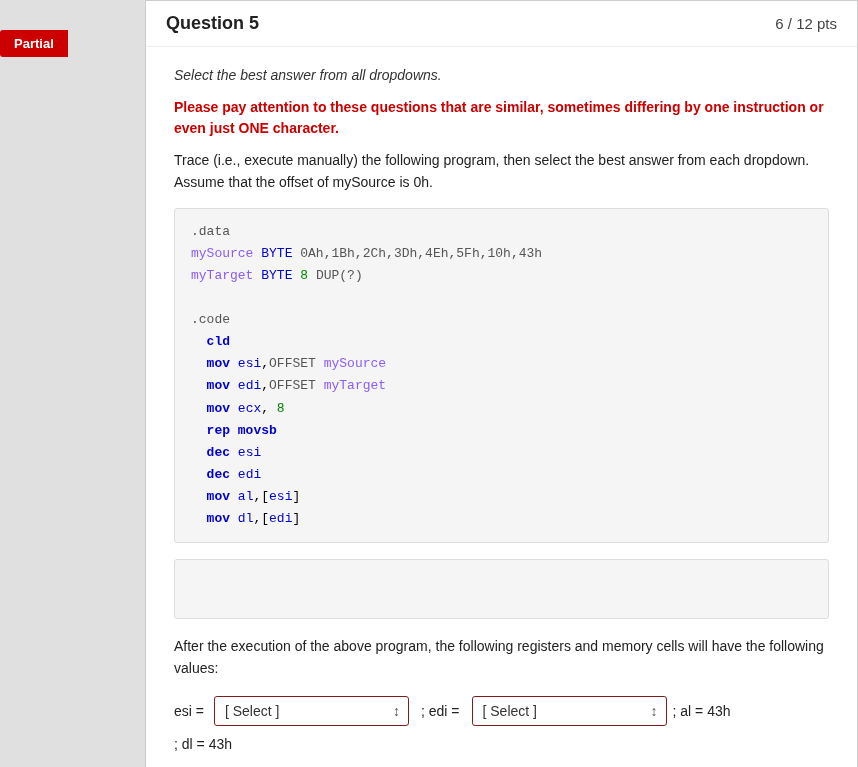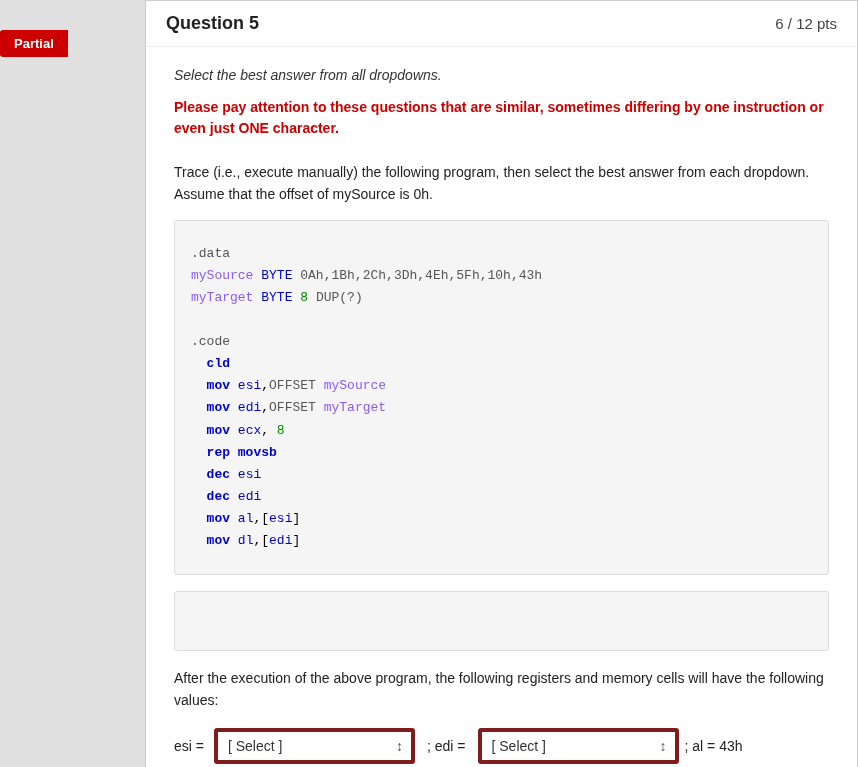--- a/index.html
+++ b/index.html
@@ -61,34 +61,34 @@
     .instruction-italic {
       font-style: italic;
       color: #333;
       margin-bottom: 14px;
       font-size: 14px;
     }
     .warning-text {
       color: #cc0000;
       font-weight: bold;
       font-size: 14px;
-      margin-bottom: 22px;
+      margin-bottom: 10px;
       line-height: 1.5;
     }
     .description-text {
       color: #222;
       font-size: 14px;
       margin-bottom: 14px;
       line-height: 1.6;
     }
     .code-block {
       background: #f5f5f5;
       border: 1px solid #ddd;
       border-radius: 3px;
-      padding: 22px 16px;
+      padding: 12px 16px;
       font-family: 'Courier New', Courier, monospace;
       font-size: 13px;
       margin-bottom: 16px;
       line-height: 1.7;
     }
     .code-line { display: block; white-space: pre; }
     .kw-directive { color: #555; }
     .kw-label { color: #8b5cf6; }
     .kw-instruction { color: #0000cc; font-weight: bold; }
     .kw-register { color: #0000cc; }
@@ -117,21 +117,21 @@
     }
     .answer-label {
       font-size: 14px;
       color: #222;
       margin-right: 4px;
       text-align: center;
     }
     .select-wrapper {
       display: inline-flex;
       align-items: center;
-      border: 4px solid #7f1d1d;
+      border: 1px solid #7f1d1d;
       border-radius: 3px;
       background: white;
       padding: 2px 4px;
     }
     .select-dropdown {
       border: none;
       background: transparent;
       font-size: 14px;
       color: #333;
       cursor: pointer;

